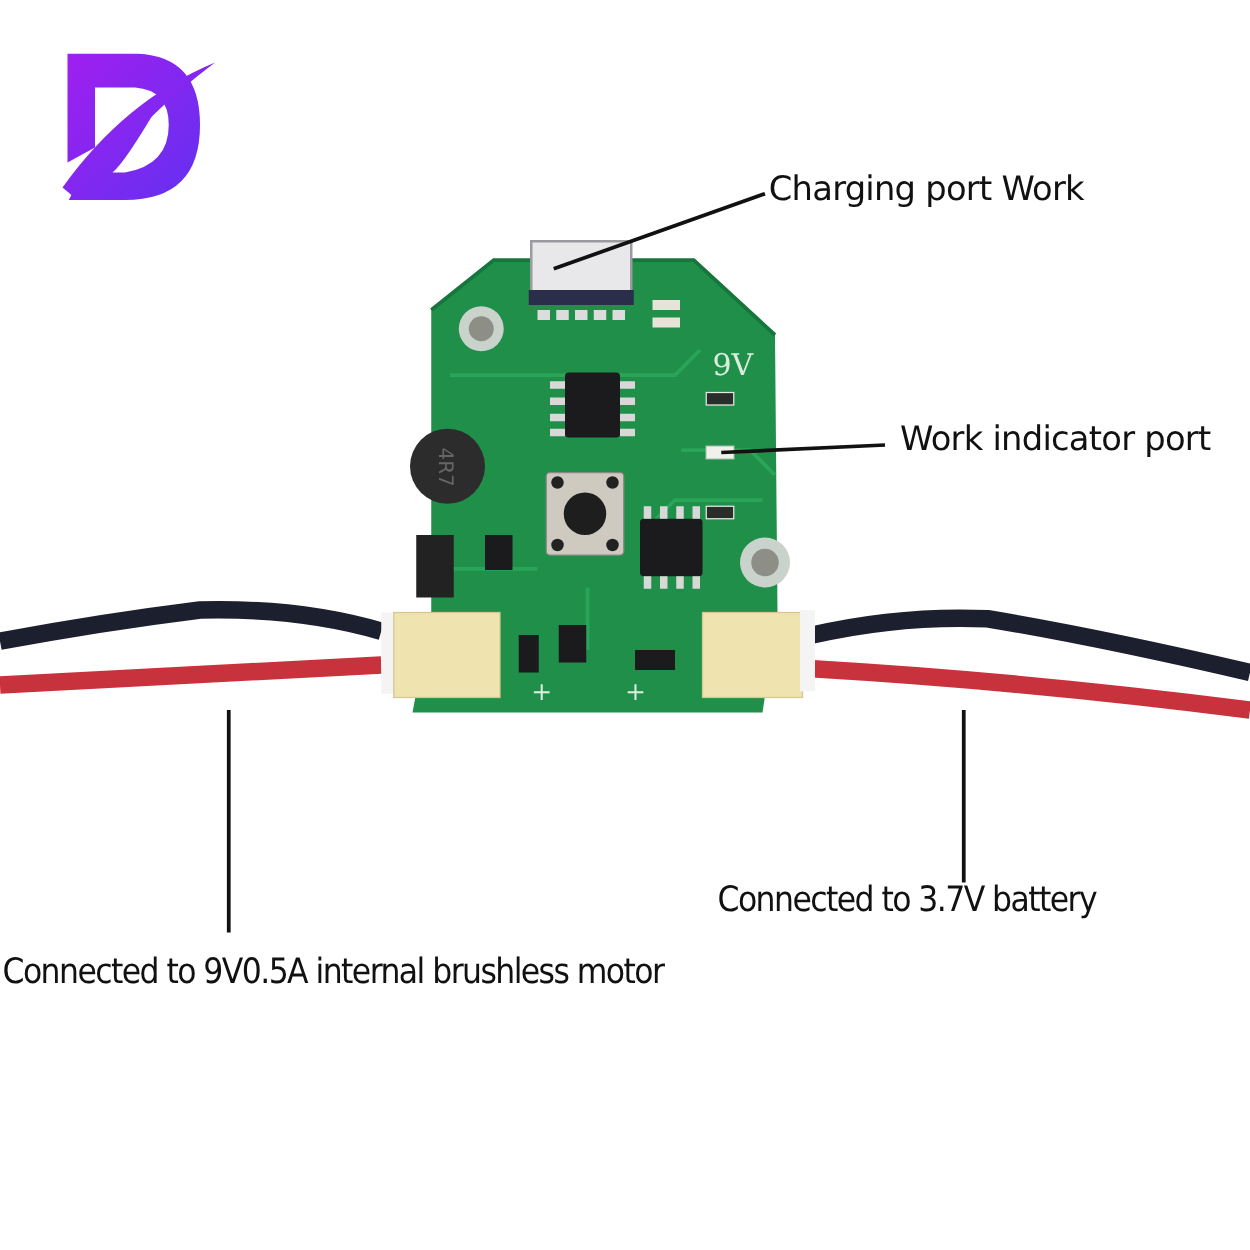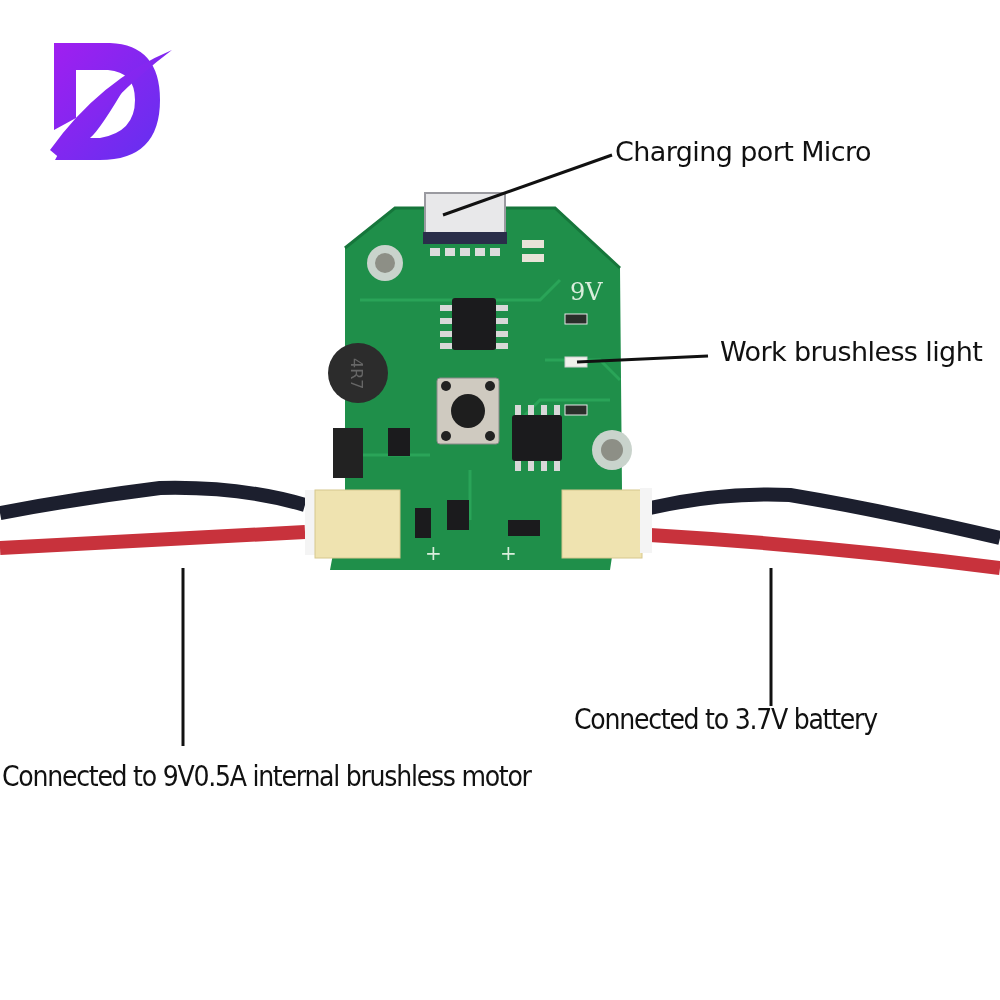--- a/index.html
+++ b/index.html
@@ -105,16 +105,16 @@
   <text class="silk" x="500" y="560" font-size="20">+</text>
 </svg>
 
 <svg width="1000" height="1000" viewBox="0 0 1000 1000" style="pointer-events:none">
   <line x1="443" y1="215" x2="612" y2="155" stroke="#111" stroke-width="3"></line>
   <line x1="577" y1="362" x2="708" y2="356" stroke="#111" stroke-width="3"></line>
   <line x1="183" y1="568" x2="183" y2="746" stroke="#111" stroke-width="3"></line>
   <line x1="771" y1="568" x2="771" y2="706" stroke="#111" stroke-width="3"></line>
 </svg>
 
-<div class="label" style="left:615px; top:136px;">Charging port Micro</div>
-<div class="label" style="left:720px; top:336px;">Work brushless light</div>
+<div class="label" style="left:615px; top:136px;">Charging port Work</div>
+<div class="label" style="left:720px; top:336px;">Work indicator port</div>
 <div class="label narrow" style="left:574px; top:703px;">Connected to 3.7V battery</div>
 <div class="label narrow" style="left:2px; top:760px;">Connected to 9V0.5A internal brushless motor</div>
 
 </body></html>

